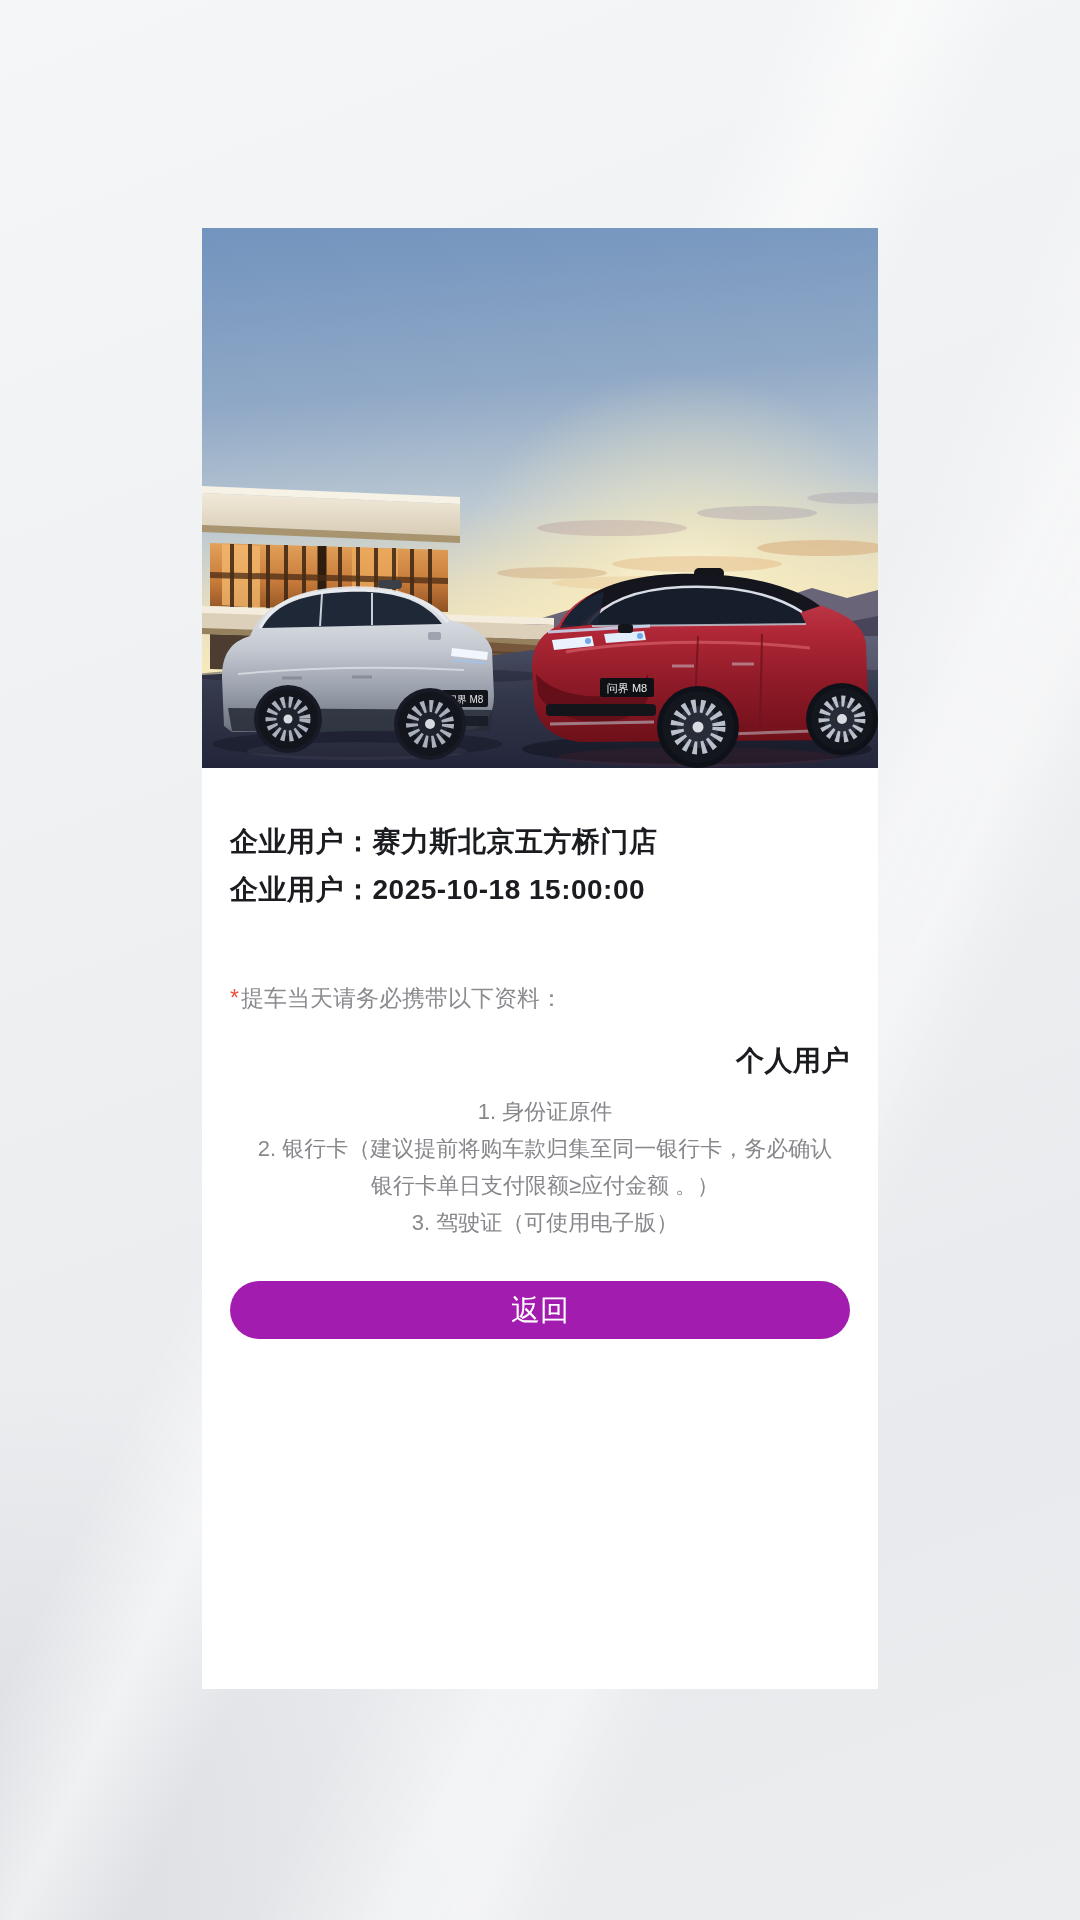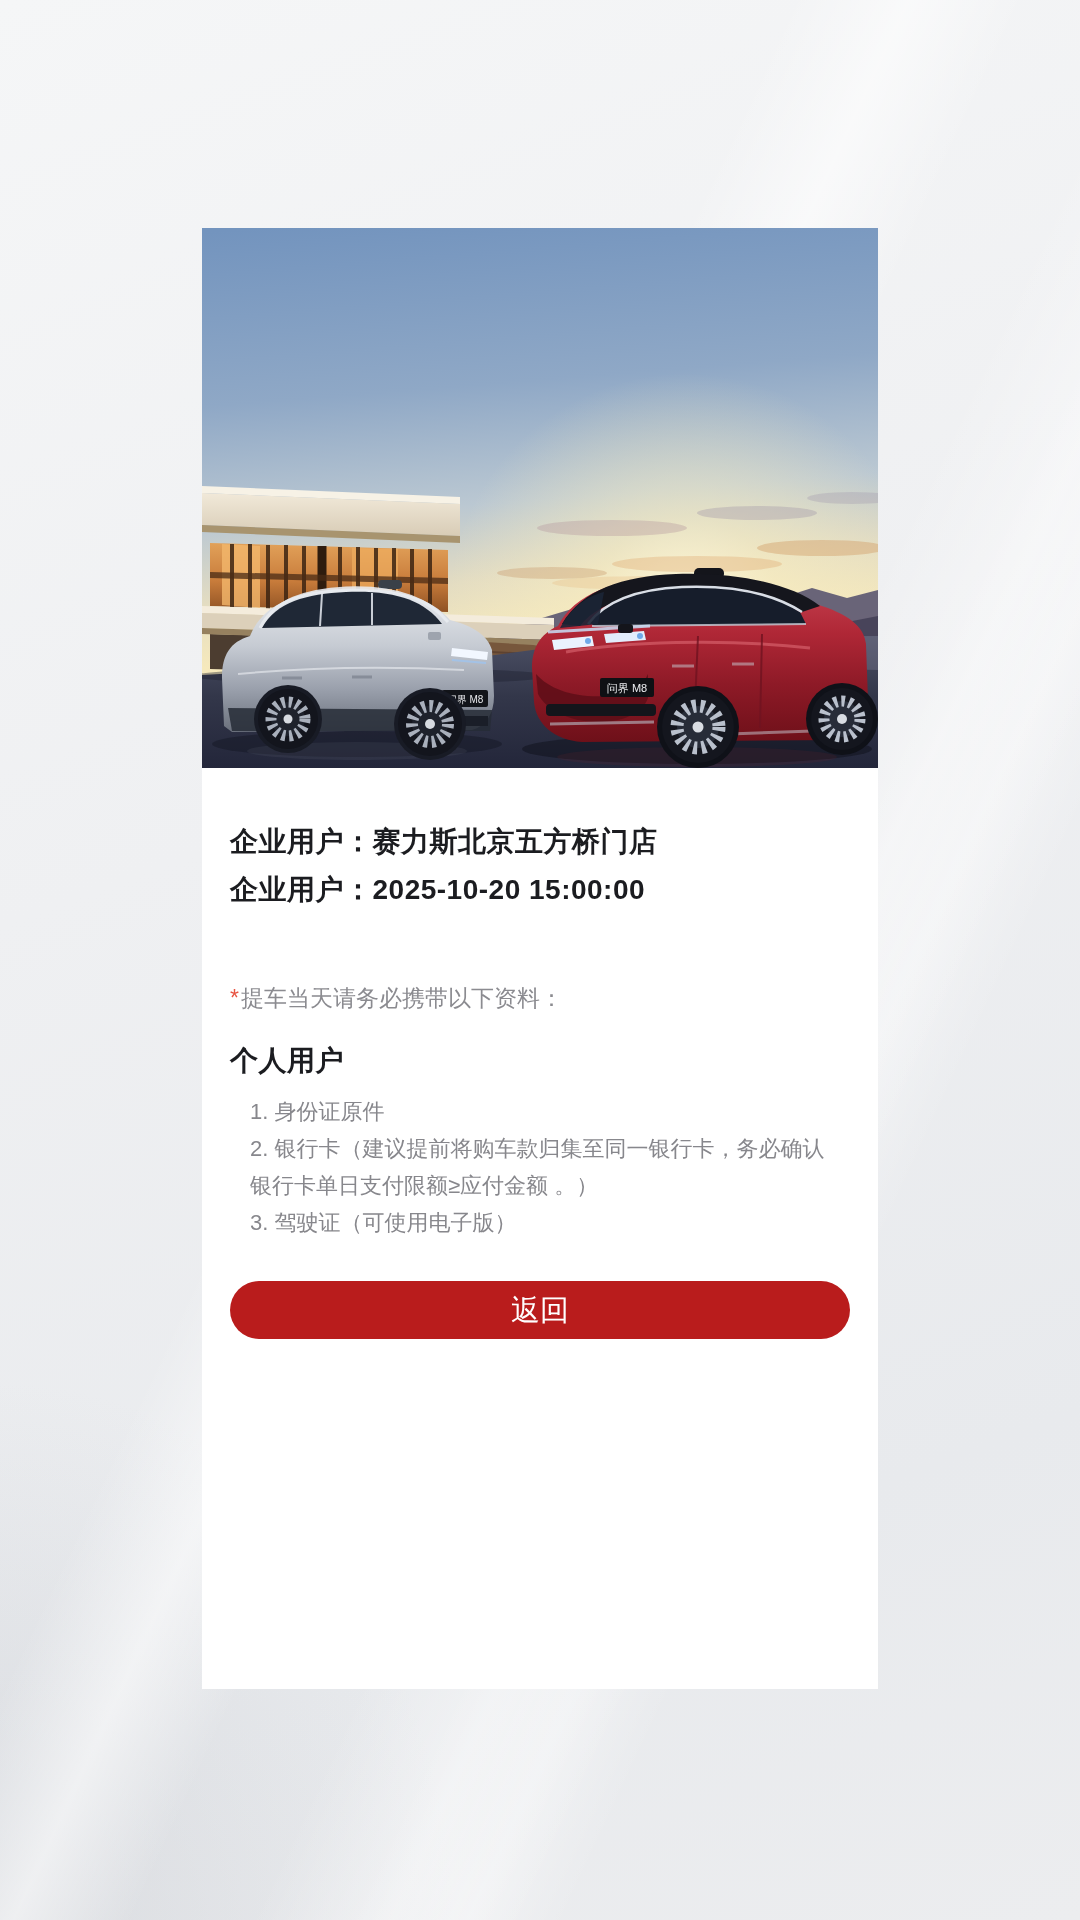--- a/index.html
+++ b/index.html
@@ -18,29 +18,29 @@
     position:absolute;left:202px;top:228px;width:676px;height:1461px;
     background:#ffffff;
   }
   .hero{width:676px;height:540px;overflow:hidden;}
   .hero svg{display:block;}
   .content{padding:54px 28px 0;}
   .info-line{font-size:28px;line-height:40px;font-weight:700;color:#1b1c20;letter-spacing:.5px;}
   .info-line + .info-line{margin-top:8px;}
   .notice{margin-top:70px;font-size:23px;line-height:37px;color:#8b8b90;}
   .notice .asterisk{color:#e85544;margin-right:2px;}
-  h3.sec{margin:24px 0 0;font-size:28px;line-height:40px;font-weight:700;color:#1b1c20;letter-spacing:.5px;}
+  h3.sec{margin:24px 0 0;font-size:28px;line-height:40px;font-weight:700;color:#1b1c20;letter-spacing:.5px;text-align:right;}
   h3.sec.ent{margin-top:29px;}
   ol.docs{margin:12px 0 0;padding:0 10px 0 20px;list-style-position:inside;
-    font-size:22px;line-height:37px;color:#87878c;}
+    font-size:22px;line-height:37px;color:#87878c;text-align:center;}
   ol.docs.ent{margin-top:10px;}
   ol.docs li{padding:0;margin:0;}
   .back-btn{
     display:block;width:620px;height:58px;margin:40px auto 0;border:none;cursor:pointer;
-    border-radius:29px;background:#b91c1c;color:#ffffff;font-size:29px;line-height:58px;
+    border-radius:29px;background:#a21caf;color:#ffffff;font-size:29px;line-height:58px;
     font-family:inherit;text-align:center;padding:0;
   }
 </style>
 </head>
 <body>
 
 <div class="card">
 
   <div class="hero">
     <svg width="676" height="540" viewBox="0 0 676 540" xmlns="http://www.w3.org/2000/svg">
@@ -226,21 +226,21 @@
         </g>
       </g>
     </svg>
   </div>
 
   <div class="content">
     <div class="info-line">
       <span>企业用户：</span><span>赛力斯北京五方桥门店</span>
     </div>
     <div class="info-line">
-      <span>企业用户：</span><span>2025-10-20 15:00:00</span>
+      <span>企业用户：</span><span>2025-10-18 15:00:00</span>
     </div>
 
     <div class="notice">
       <span class="asterisk">*</span><span>提车当天请务必携带以下资料：</span>
     </div>
 
     <h3 class="sec">个人用户</h3>
     <ol class="docs">
       <li>身份证原件</li>
       <li>银行卡（建议提前将购车款归集至同一银行卡，务必确认银行卡单日支付限额≥应付金额 。）</li>

